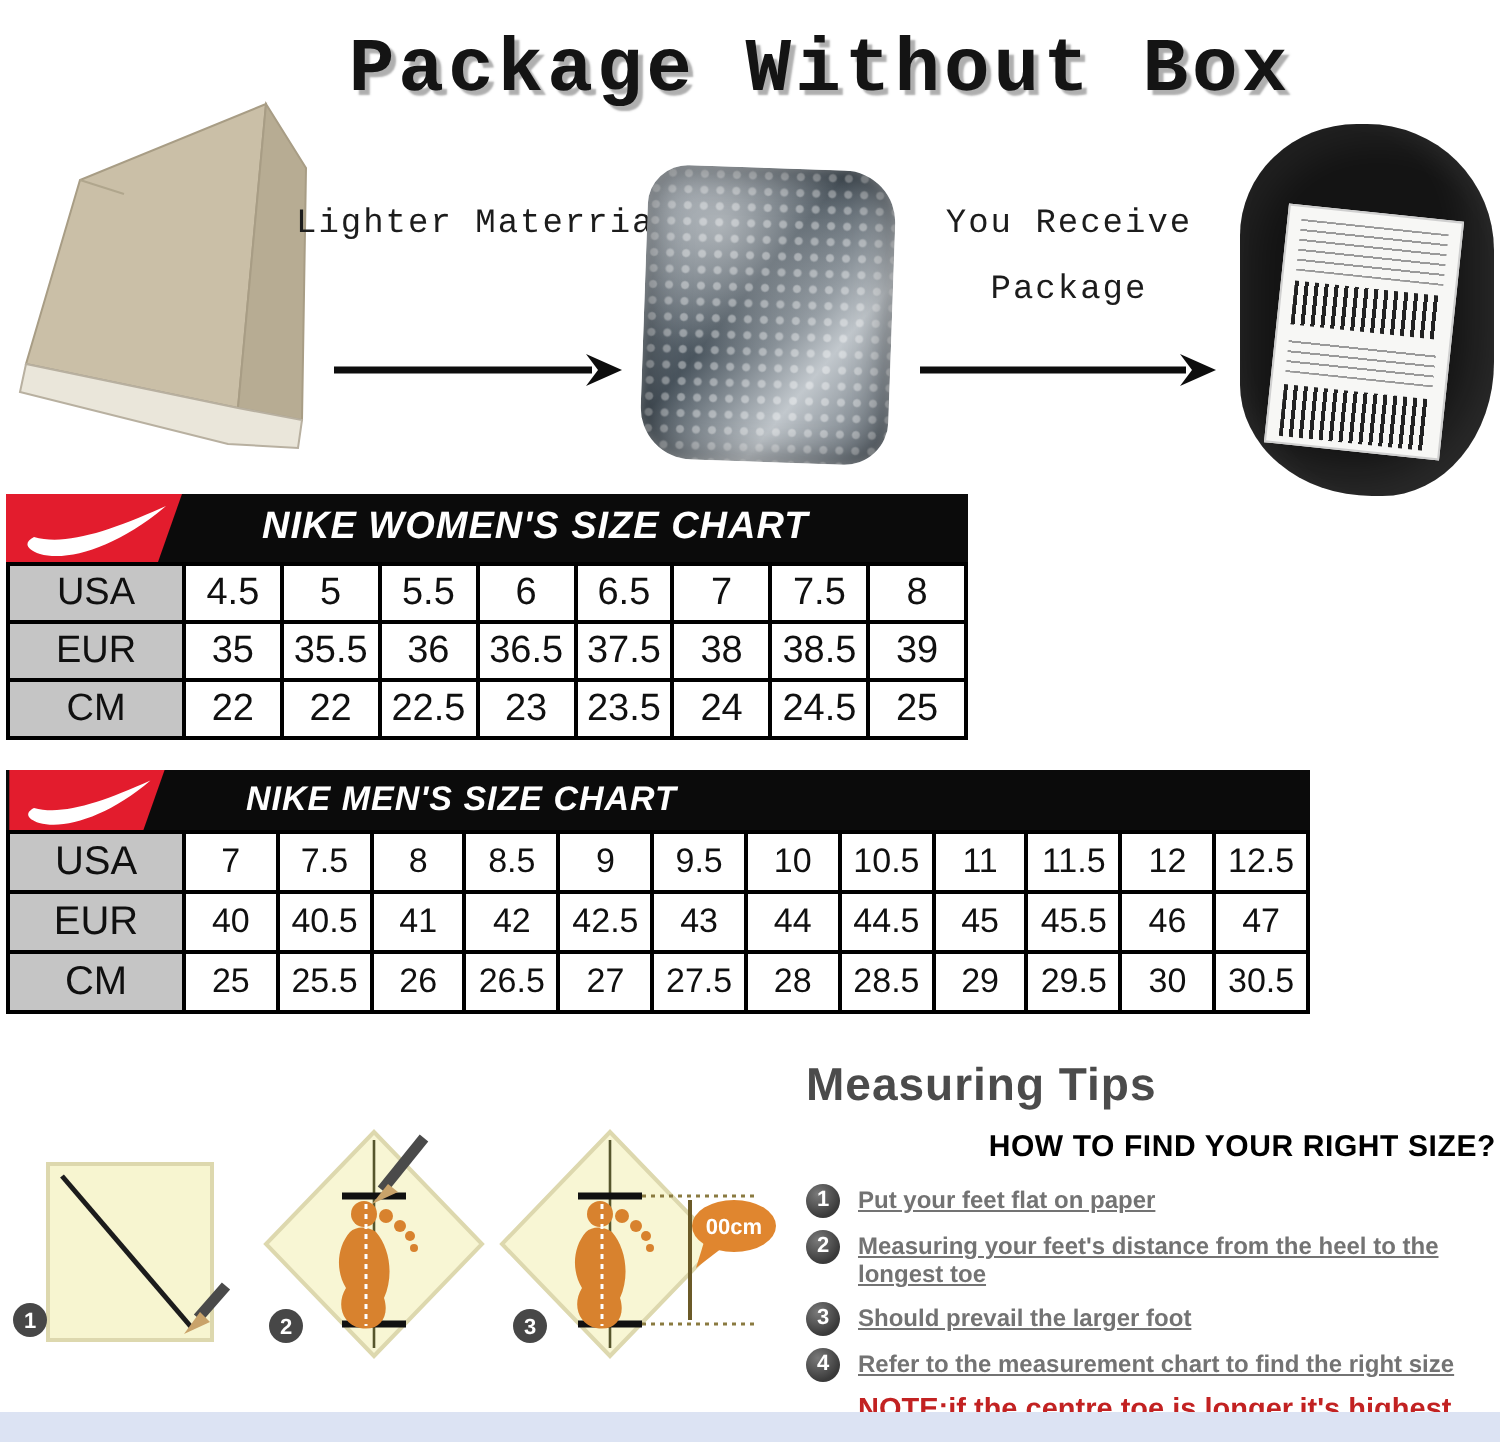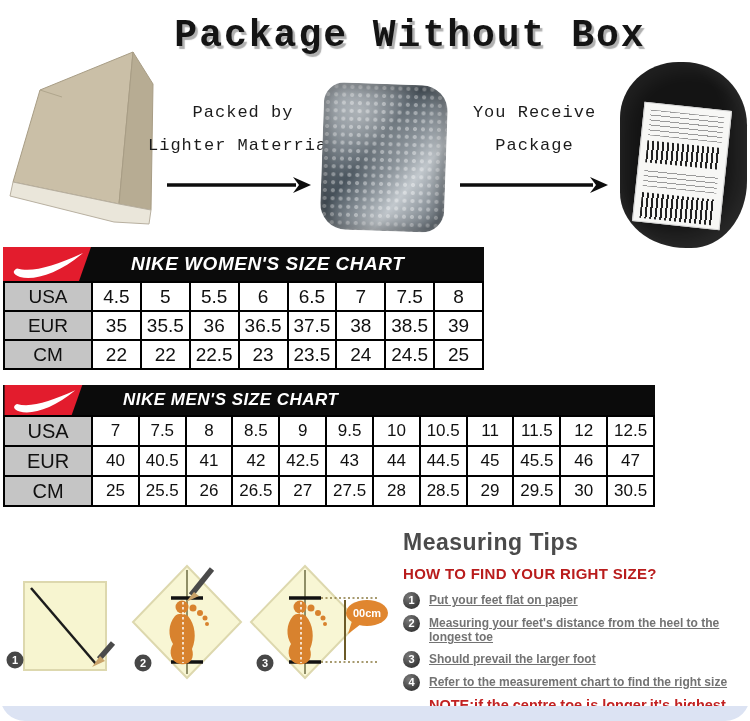--- a/index.html
+++ b/index.html
@@ -1,17 +1,17 @@
 <!DOCTYPE html>
 <html><head>
 <meta charset="utf-8">
 <style>
   html,body{margin:0;padding:0;background:#fff;}
   .stage{position:relative;width:750px;height:721px;background:#ffffff;overflow:hidden;
-         font-family:"Liberation Sans",sans-serif;border-radius:25px;}
+         font-family:"Liberation Sans",sans-serif;}
 
   
   .main-title{position:absolute;left:70px;right:0;top:14px;text-align:center;
     font-family:"Liberation Mono",monospace;font-weight:700;font-size:38px;color:#141414;
     letter-spacing:2px;text-shadow:2.5px 2.5px 1px rgba(110,110,110,.55);}
 
   .pack-text{position:absolute;text-align:center;font-family:"Liberation Mono",monospace;
     font-size:17px;color:#1c1c1c;letter-spacing:1px;line-height:33px;white-space:nowrap;}
   .pack-text.t1{left:148px;top:96px;width:190px;}
   .pack-text.t2{left:452px;top:96px;width:165px;}
@@ -59,21 +59,21 @@
     font-family:"Liberation Sans",sans-serif;}
   .chart.women .size-table td{height:27px;font-size:19px;}
   .chart.men .size-table td{height:28px;font-size:17px;}
   .size-table td.lbl{background:#c5c5c5;font-size:21px;margin-left:24px;}
   .chart.men .size-table td.lbl{font-size:20px;}
   .size-table col.lblcol{width:88px;}
 
   
   .tips{position:absolute;left:403px;top:529px;width:345px;}
   .tips-title{margin:0;font-size:23px;font-weight:bold;color:#4b4b4b;letter-spacing:.5px;}
-  .tips-sub{margin:9px 0 10px 0;font-size:15px;font-weight:bold;color:#b91c1c;letter-spacing:.3px;}
+  .tips-sub{margin:9px 0 10px 0;font-size:15px;font-weight:bold;color:#000000;letter-spacing:.3px;text-align:right;}
   .step{display:flex;gap:9px;margin-bottom:6px;align-items:flex-start;}
   .step-num{width:17px;height:17px;border-radius:50%;flex:0 0 17px;
     background:radial-gradient(circle at 35% 30%,#7a7a7a,#3a3a3a 70%);
     color:#fff;font-size:11px;font-weight:bold;line-height:17px;text-align:center;}
   .step-text{font-size:12px;font-weight:bold;color:#737373;line-height:1.2;max-width:305px;padding-top:1px;text-decoration:underline;}
   .note{margin:2px 0 0 26px;font-size:14.5px;font-weight:bold;color:#c22222;}
 
   
   .diagrams{position:absolute;left:0;top:552px;}
   .bottom-strip{position:absolute;left:0;top:706px;width:750px;height:15px;background:#dce3f3;}
@@ -86,21 +86,20 @@
   <div class="main-title">Package Without Box</div>
 
   <svg class="box-svg" width="172" height="198" viewBox="0 0 172 198">
     <path d="M131,10 L38,48 L11,140 L117,162 Z" fill="#cabfa7" stroke="#a89d85" stroke-width="1"></path>
     <path d="M131,10 L151,42 L149,168 L117,162 Z" fill="#b7ac93" stroke="#a89d85" stroke-width="1"></path>
     <path d="M11,140 L117,162 L149,168 L147,182 L112,180 L8,154 Z" fill="#eae6da" stroke="#b8b0a0" stroke-width="1"></path>
     <path d="M38,48 L60,55" stroke="#b0a68d" stroke-width="1" fill="none"></path>
   </svg>
 
   <div class="pack-text t1">
-    <div>Packed by</div>
     <div>Lighter Materrial</div>
   </div>
 
   <svg class="arrow-svg arrow1" width="148" height="20" viewBox="0 0 148 20">
     <line x1="2" y1="10" x2="131" y2="10" stroke="#0d0d0d" stroke-width="3.5"></line>
     <path d="M128,2 L146,10 L128,18 L134,10 Z" fill="#0d0d0d"></path>
   </svg>
 
   <div class="bubblewrap"></div>
 

